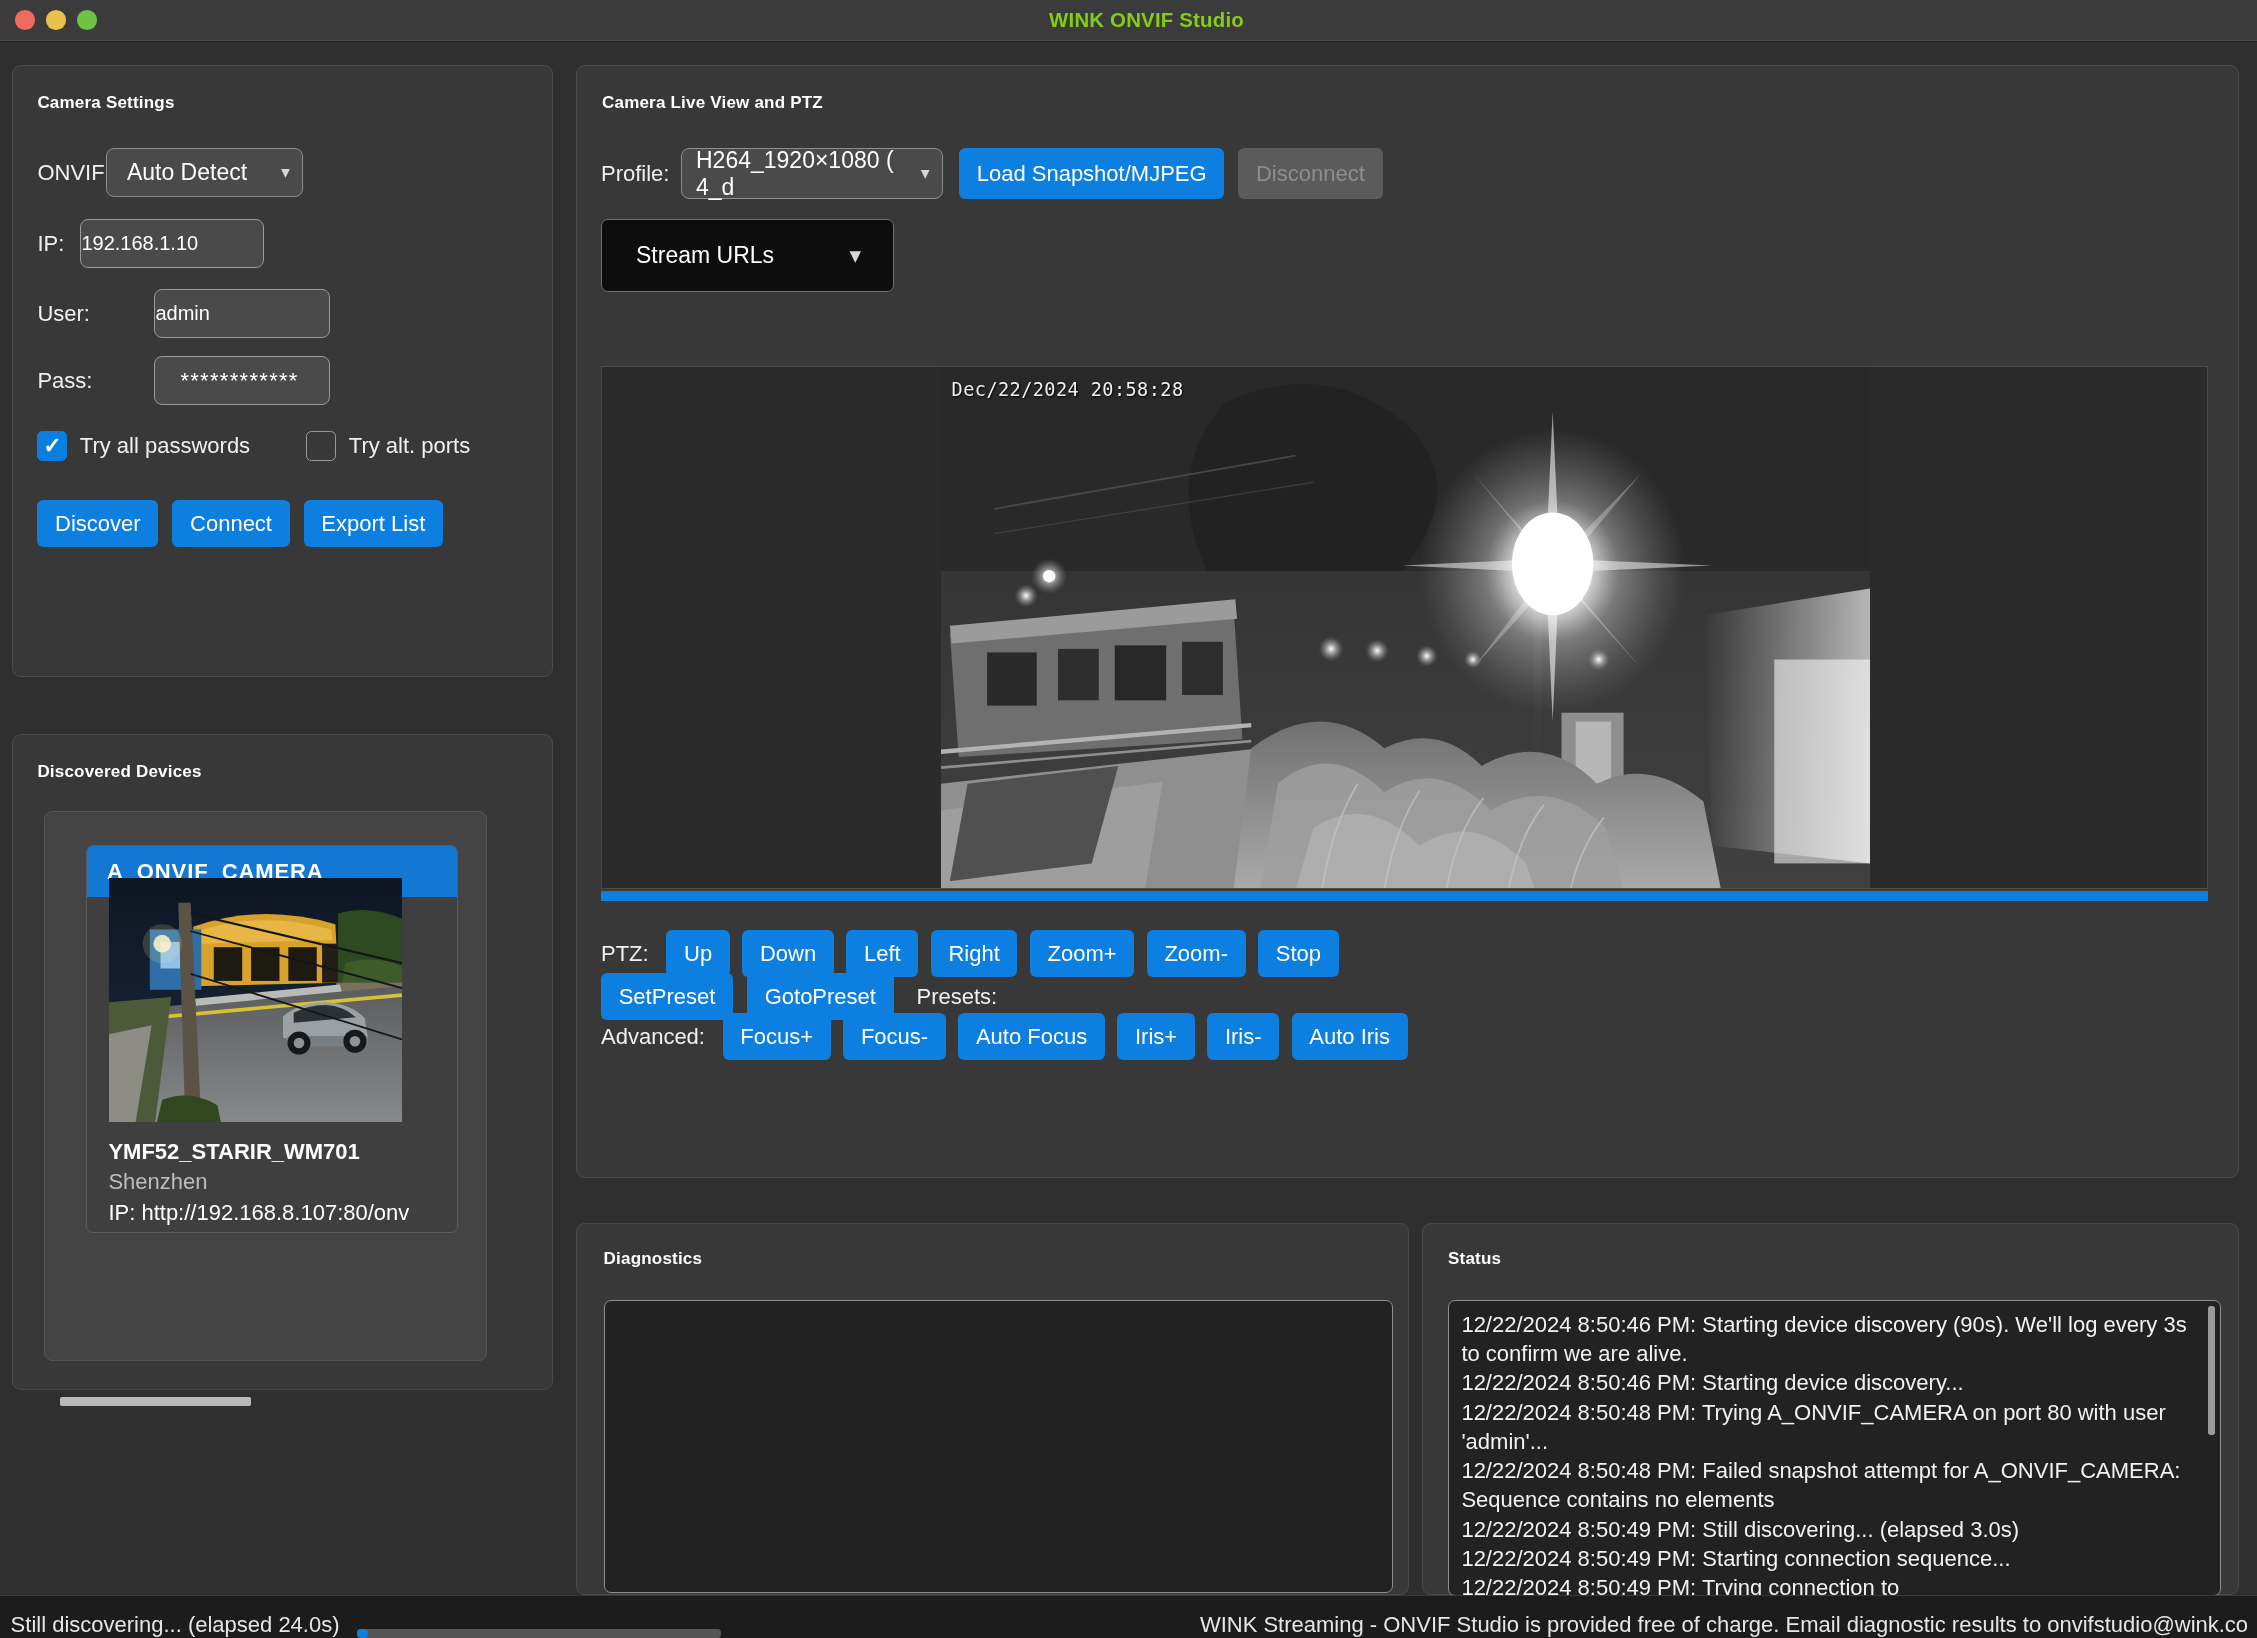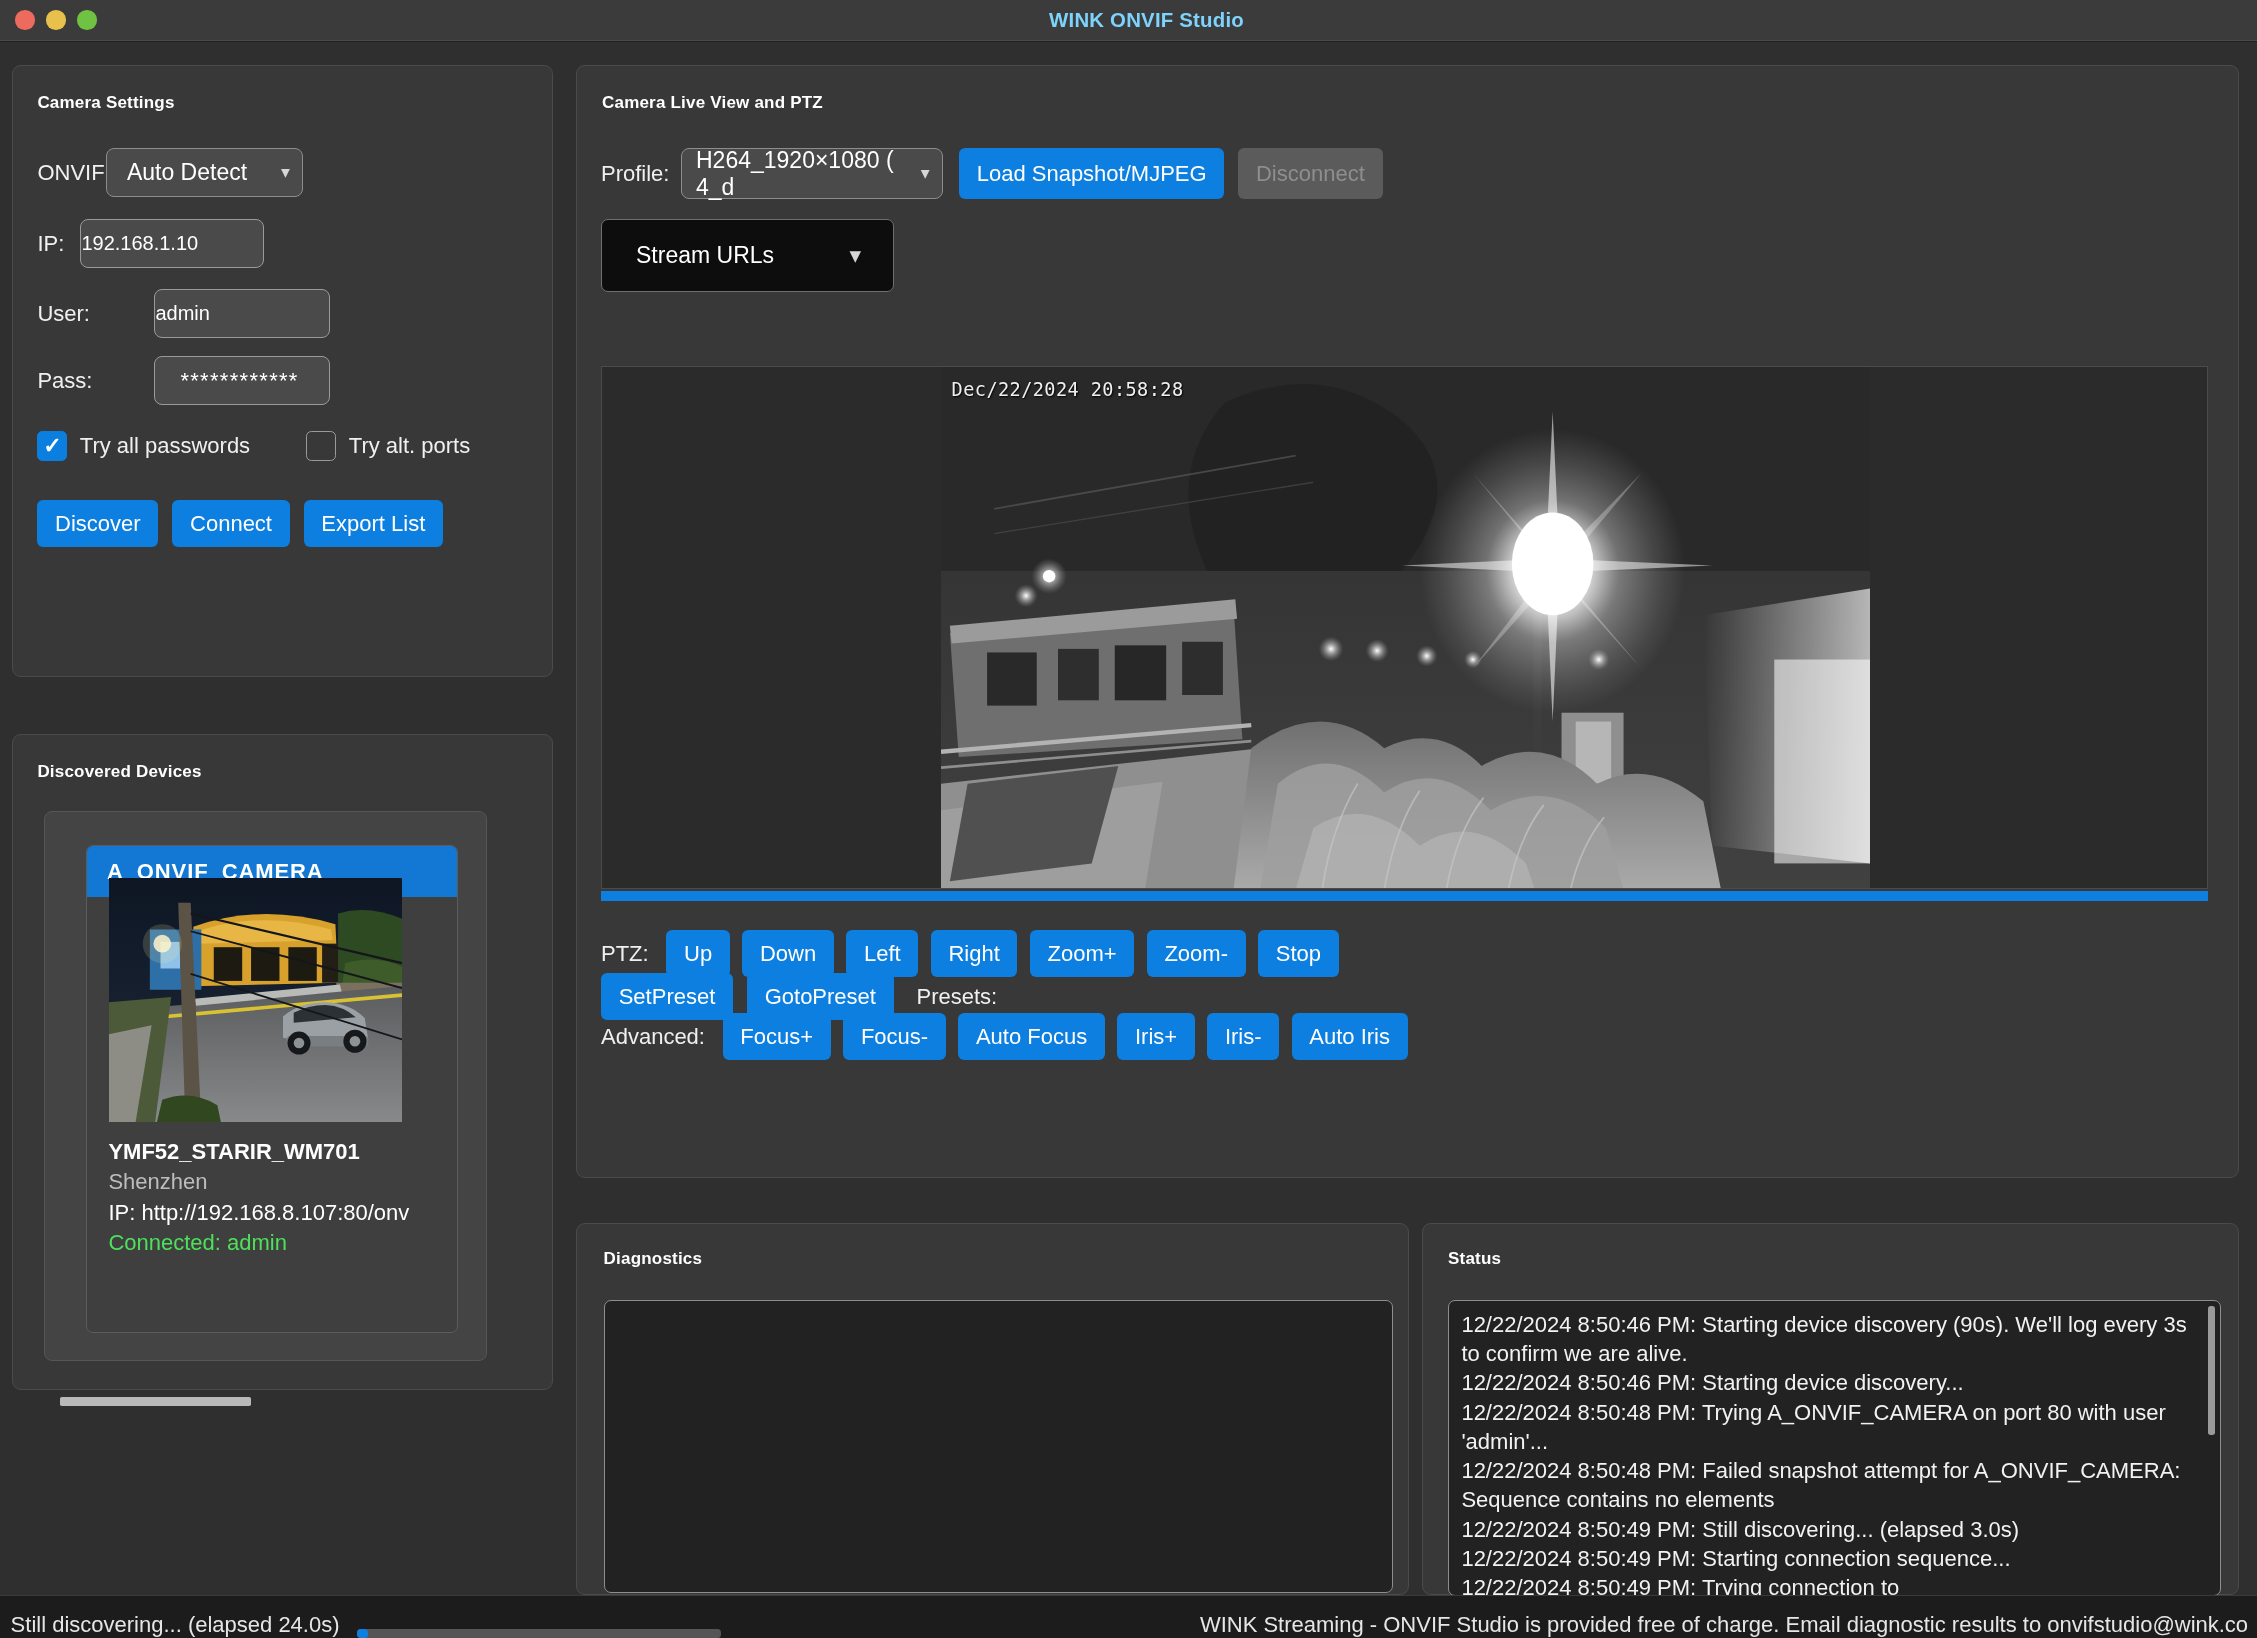--- a/index.html
+++ b/index.html
@@ -19,21 +19,21 @@
     border-bottom: 0.9px solid #4a4a4a;
     display: flex; align-items: center;
   }
   .lights { display: flex; gap: 11.5px; margin-left: 15px; }
   .light { width: 19.5px; height: 19.5px; border-radius: 50%; }
   .light.red    { background: #ec6a5e; }
   .light.yellow { background: #e7c14b; }
   .light.green  { background: #70c242; }
   .title-text {
     position: absolute; left: 0; right: 0; text-align: center;
-    color: #7dd3fc; font-size: 20.4px; font-weight: bold;
+    color: #84cc16; font-size: 20.4px; font-weight: bold;
     letter-spacing: 0.2px;
     margin-left: 36px;
   }
 
   
   .workspace {
     position: absolute; top: 42px; left: 0;
     width: 2257px; height: 1553px;
     background: #2f2f2f;
   }
@@ -96,21 +96,21 @@
   #discovered-devices .panel-title { position: absolute; left: 24px; top: 26.6px; }
 
   .device-scroll {
     position: absolute; left: 31px; top: 76px;
     width: 443px; height: 550px;
     background: #444444; border: 0.9px solid #555555; border-radius: 8px;
     overflow: hidden;
   }
   .device-card {
     position: absolute; left: 41px; top: 33px;
-    width: 372px; height: 488px;
+    width: 372px; height: 388px;
     background: #3f3f3f; border: 0.9px solid #5c5c5c; border-radius: 7px;
     overflow: hidden;
   }
   .device-banner {
     position: absolute; left: 0; top: 0; width: 372px; height: 51px;
     background: #1278d4; color: #ffffff;
     font-size: 22px; font-weight: bold; letter-spacing: 0.9px;
     display: flex; align-items: center; padding-left: 19.5px;
   }
   .device-thumb {

